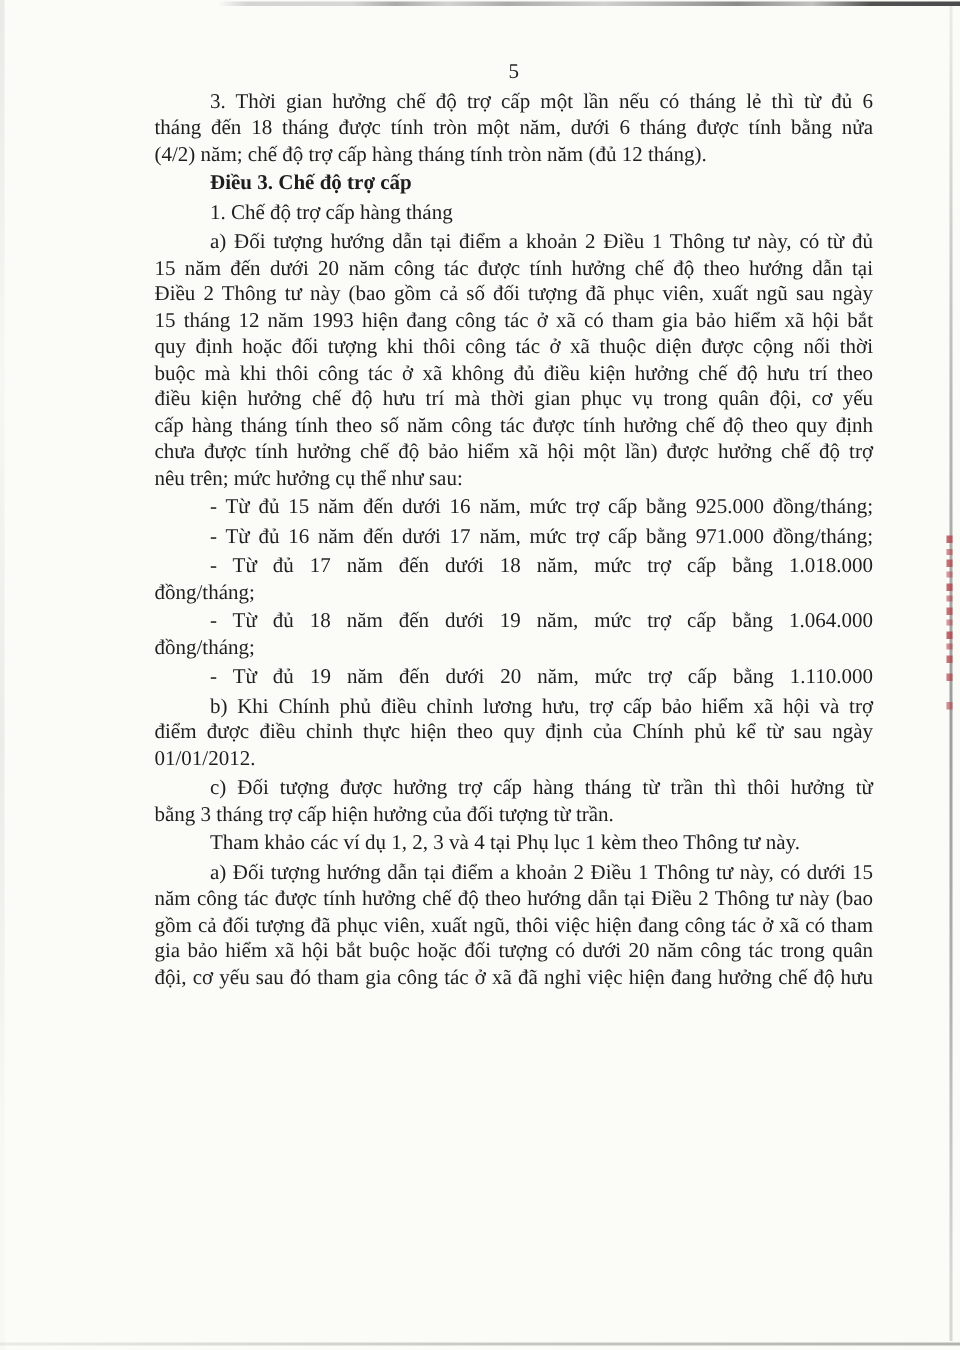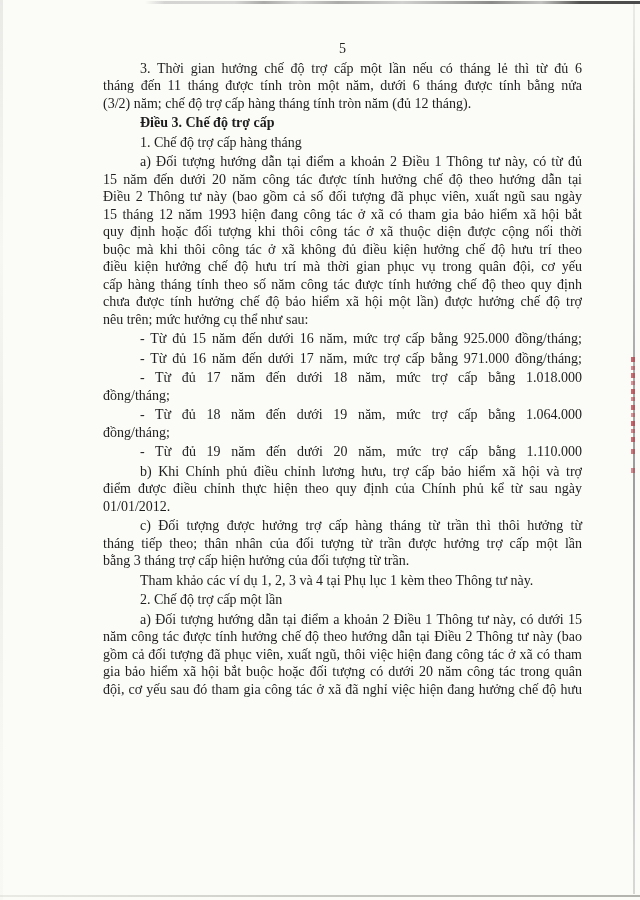--- a/index.html
+++ b/index.html
@@ -82,22 +82,22 @@
   <span class="rmark" style="top:429px;height:4px;opacity:.6"></span>
   <span class="rmark" style="top:437px;height:5px;opacity:.75"></span>
   <span class="rmark" style="top:449px;height:5px;opacity:.7"></span>
   <span class="rmark" style="top:468px;height:5px;opacity:.6"></span>
 
   <div class="doc">
     <div class="page-num">5</div>
     <div>
         <div class="block">
           <div class="ln indent fill">3. Thời gian hưởng chế độ trợ cấp một lần nếu có tháng lẻ thì từ đủ 6</div>
-          <div class="ln fill">tháng đến 11 tháng được tính tròn một năm, dưới 6 tháng được tính bằng nửa</div>
-          <div class="ln">(3/2) năm; chế độ trợ cấp hàng tháng tính tròn năm (đủ 12 tháng).</div>
+          <div class="ln fill">tháng đến 18 tháng được tính tròn một năm, dưới 6 tháng được tính bằng nửa</div>
+          <div class="ln">(4/2) năm; chế độ trợ cấp hàng tháng tính tròn năm (đủ 12 tháng).</div>
         </div>
         <div class="block bold">
           <div class="ln indent">Điều 3. Chế độ trợ cấp</div>
         </div>
         <div class="block">
           <div class="ln indent">1. Chế độ trợ cấp hàng tháng</div>
         </div>
         <div class="block">
           <div class="ln indent fill">a) Đối tượng hướng dẫn tại điểm a khoản 2 Điều 1 Thông tư này, có từ đủ</div>
           <div class="ln fill">15 năm đến dưới 20 năm công tác được tính hưởng chế độ theo hướng dẫn tại</div>
@@ -127,28 +127,24 @@
         <div class="block">
           <div class="ln indent fill">- Từ đủ 19 năm đến dưới 20 năm, mức trợ cấp bằng 1.110.000</div>
         </div>
         <div class="block">
           <div class="ln indent fill">b) Khi Chính phủ điều chỉnh lương hưu, trợ cấp bảo hiểm xã hội và trợ</div>
           <div class="ln fill">điểm được điều chỉnh thực hiện theo quy định của Chính phủ kể từ sau ngày</div>
           <div class="ln">01/01/2012.</div>
         </div>
         <div class="block">
           <div class="ln indent fill">c) Đối tượng được hưởng trợ cấp hàng tháng từ trần thì thôi hưởng từ</div>
-          <div class="ln fill">tháng tiếp theo; thân nhân của đối tượng từ trần được hưởng trợ cấp một lần</div>
           <div class="ln">bằng 3 tháng trợ cấp hiện hưởng của đối tượng từ trần.</div>
         </div>
         <div class="block">
           <div class="ln indent">Tham khảo các ví dụ 1, 2, 3 và 4 tại Phụ lục 1 kèm theo Thông tư này.</div>
-        </div>
-        <div class="block">
-          <div class="ln indent">2. Chế độ trợ cấp một lần</div>
         </div>
         <div class="block">
           <div class="ln indent fill">a) Đối tượng hướng dẫn tại điểm a khoản 2 Điều 1 Thông tư này, có dưới 15</div>
           <div class="ln fill">năm công tác được tính hưởng chế độ theo hướng dẫn tại Điều 2 Thông tư này (bao</div>
           <div class="ln fill">gồm cả đối tượng đã phục viên, xuất ngũ, thôi việc hiện đang công tác ở xã có tham</div>
           <div class="ln fill">gia bảo hiểm xã hội bắt buộc hoặc đối tượng có dưới 20 năm công tác trong quân</div>
           <div class="ln fill">đội, cơ yếu sau đó tham gia công tác ở xã đã nghỉ việc hiện đang hưởng chế độ hưu</div>
         </div>
       </div>
   </div>

